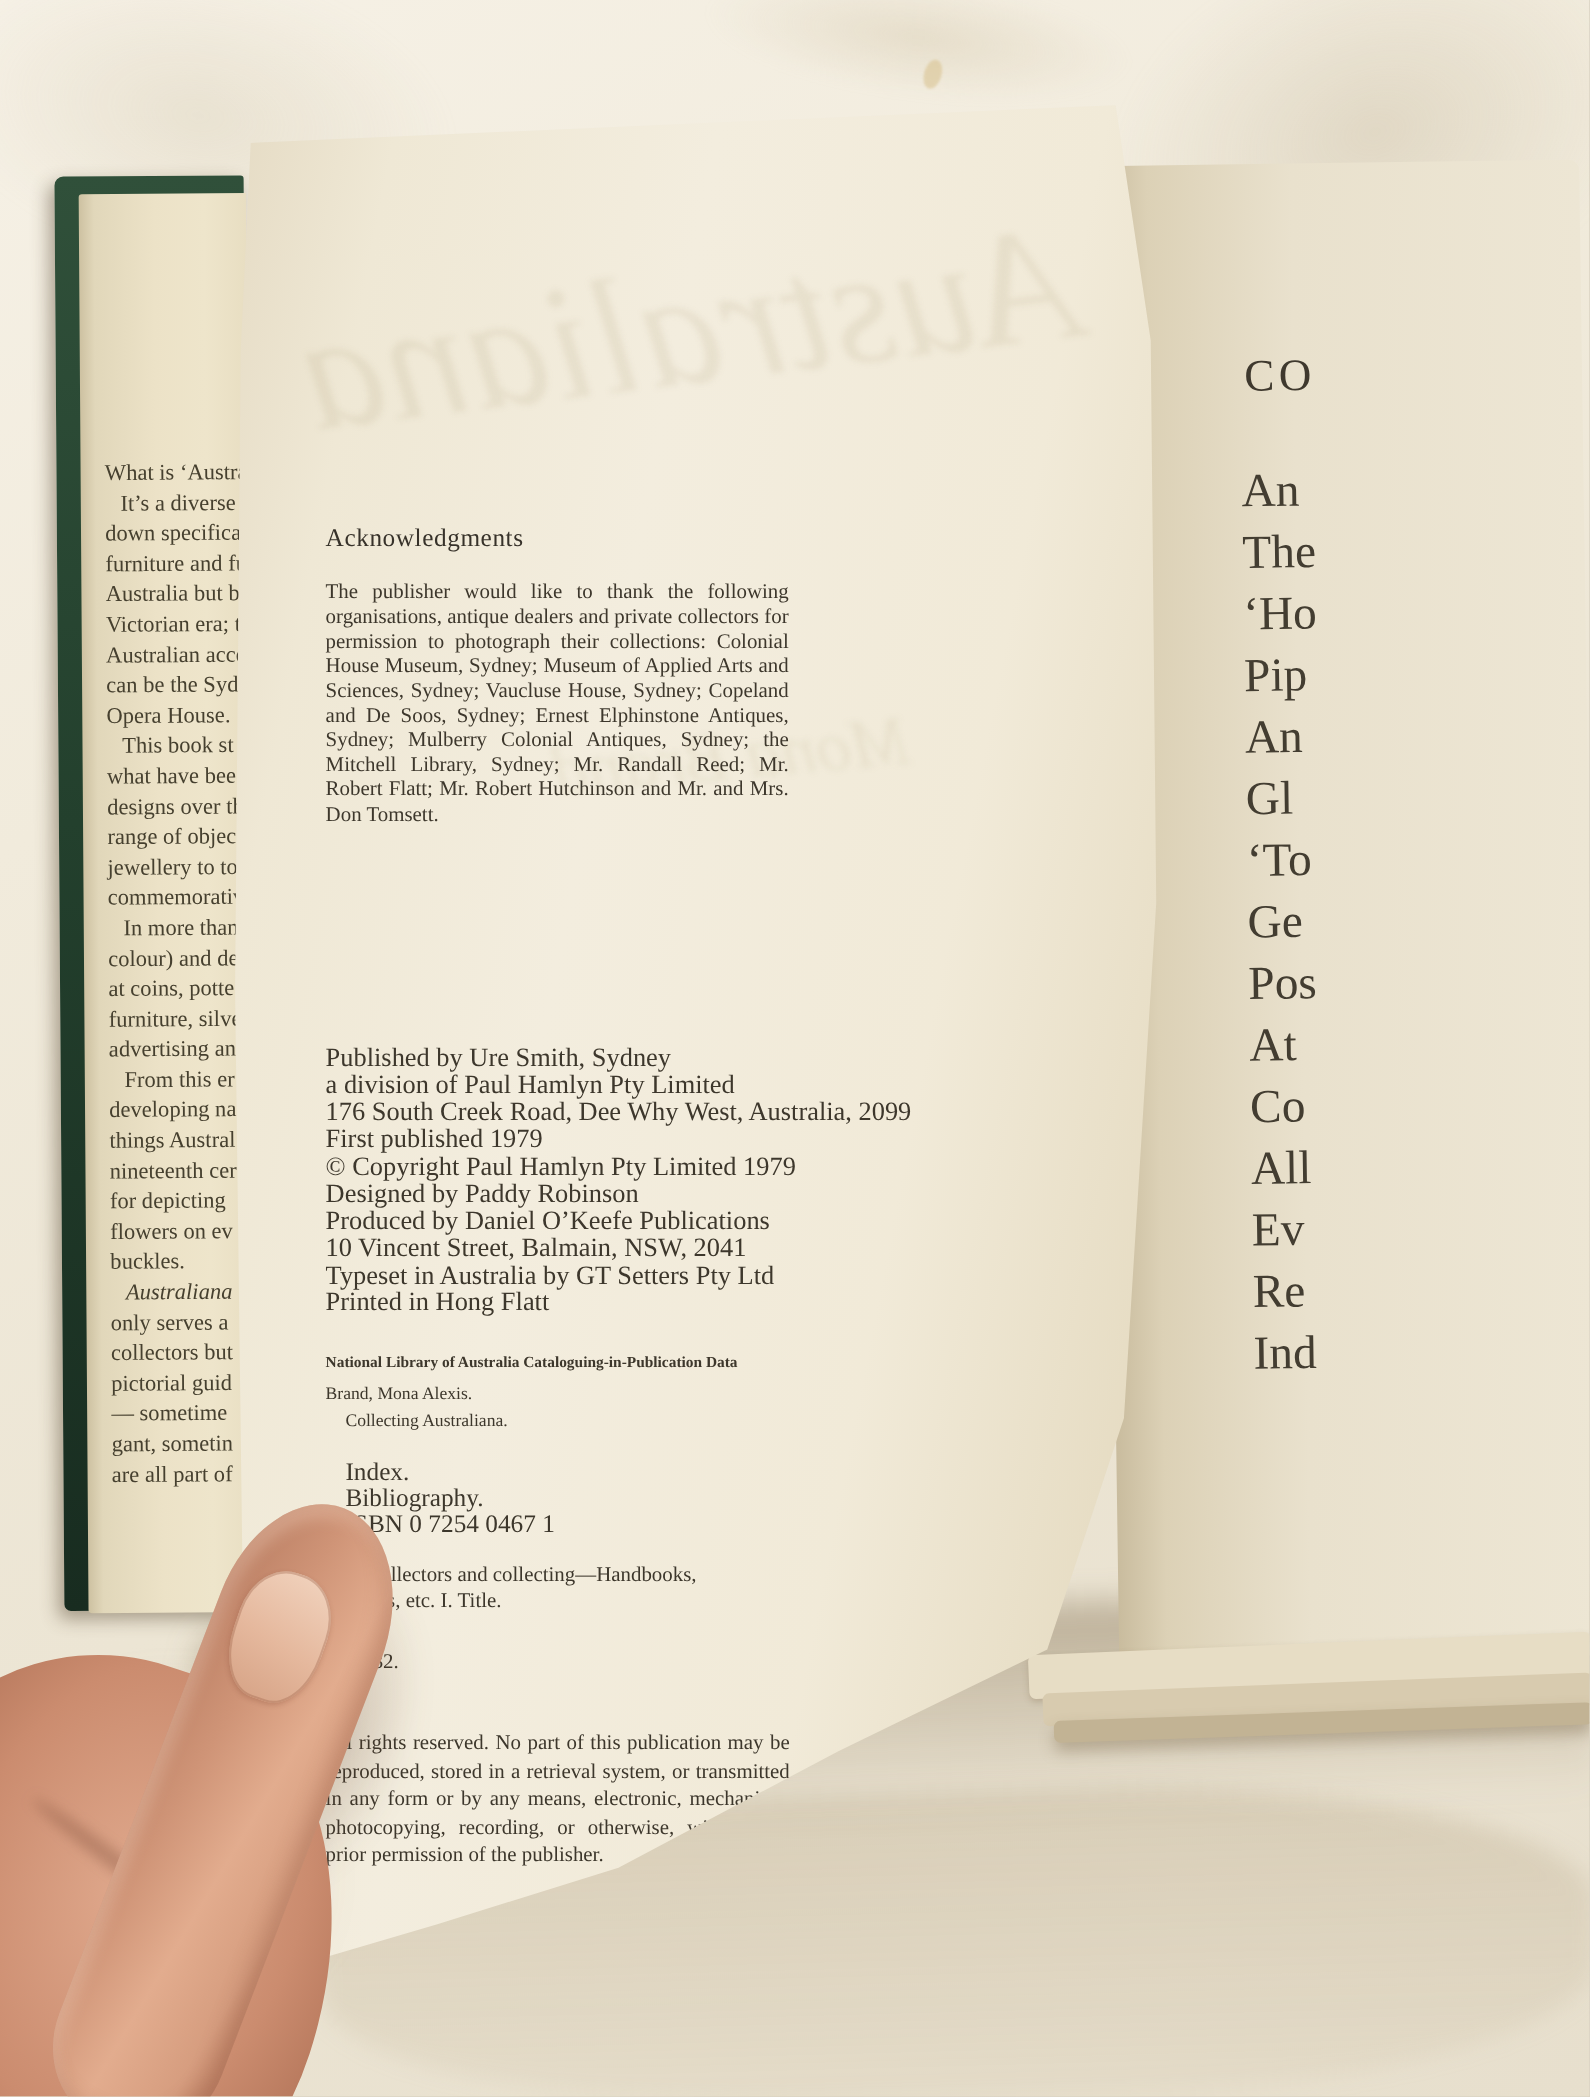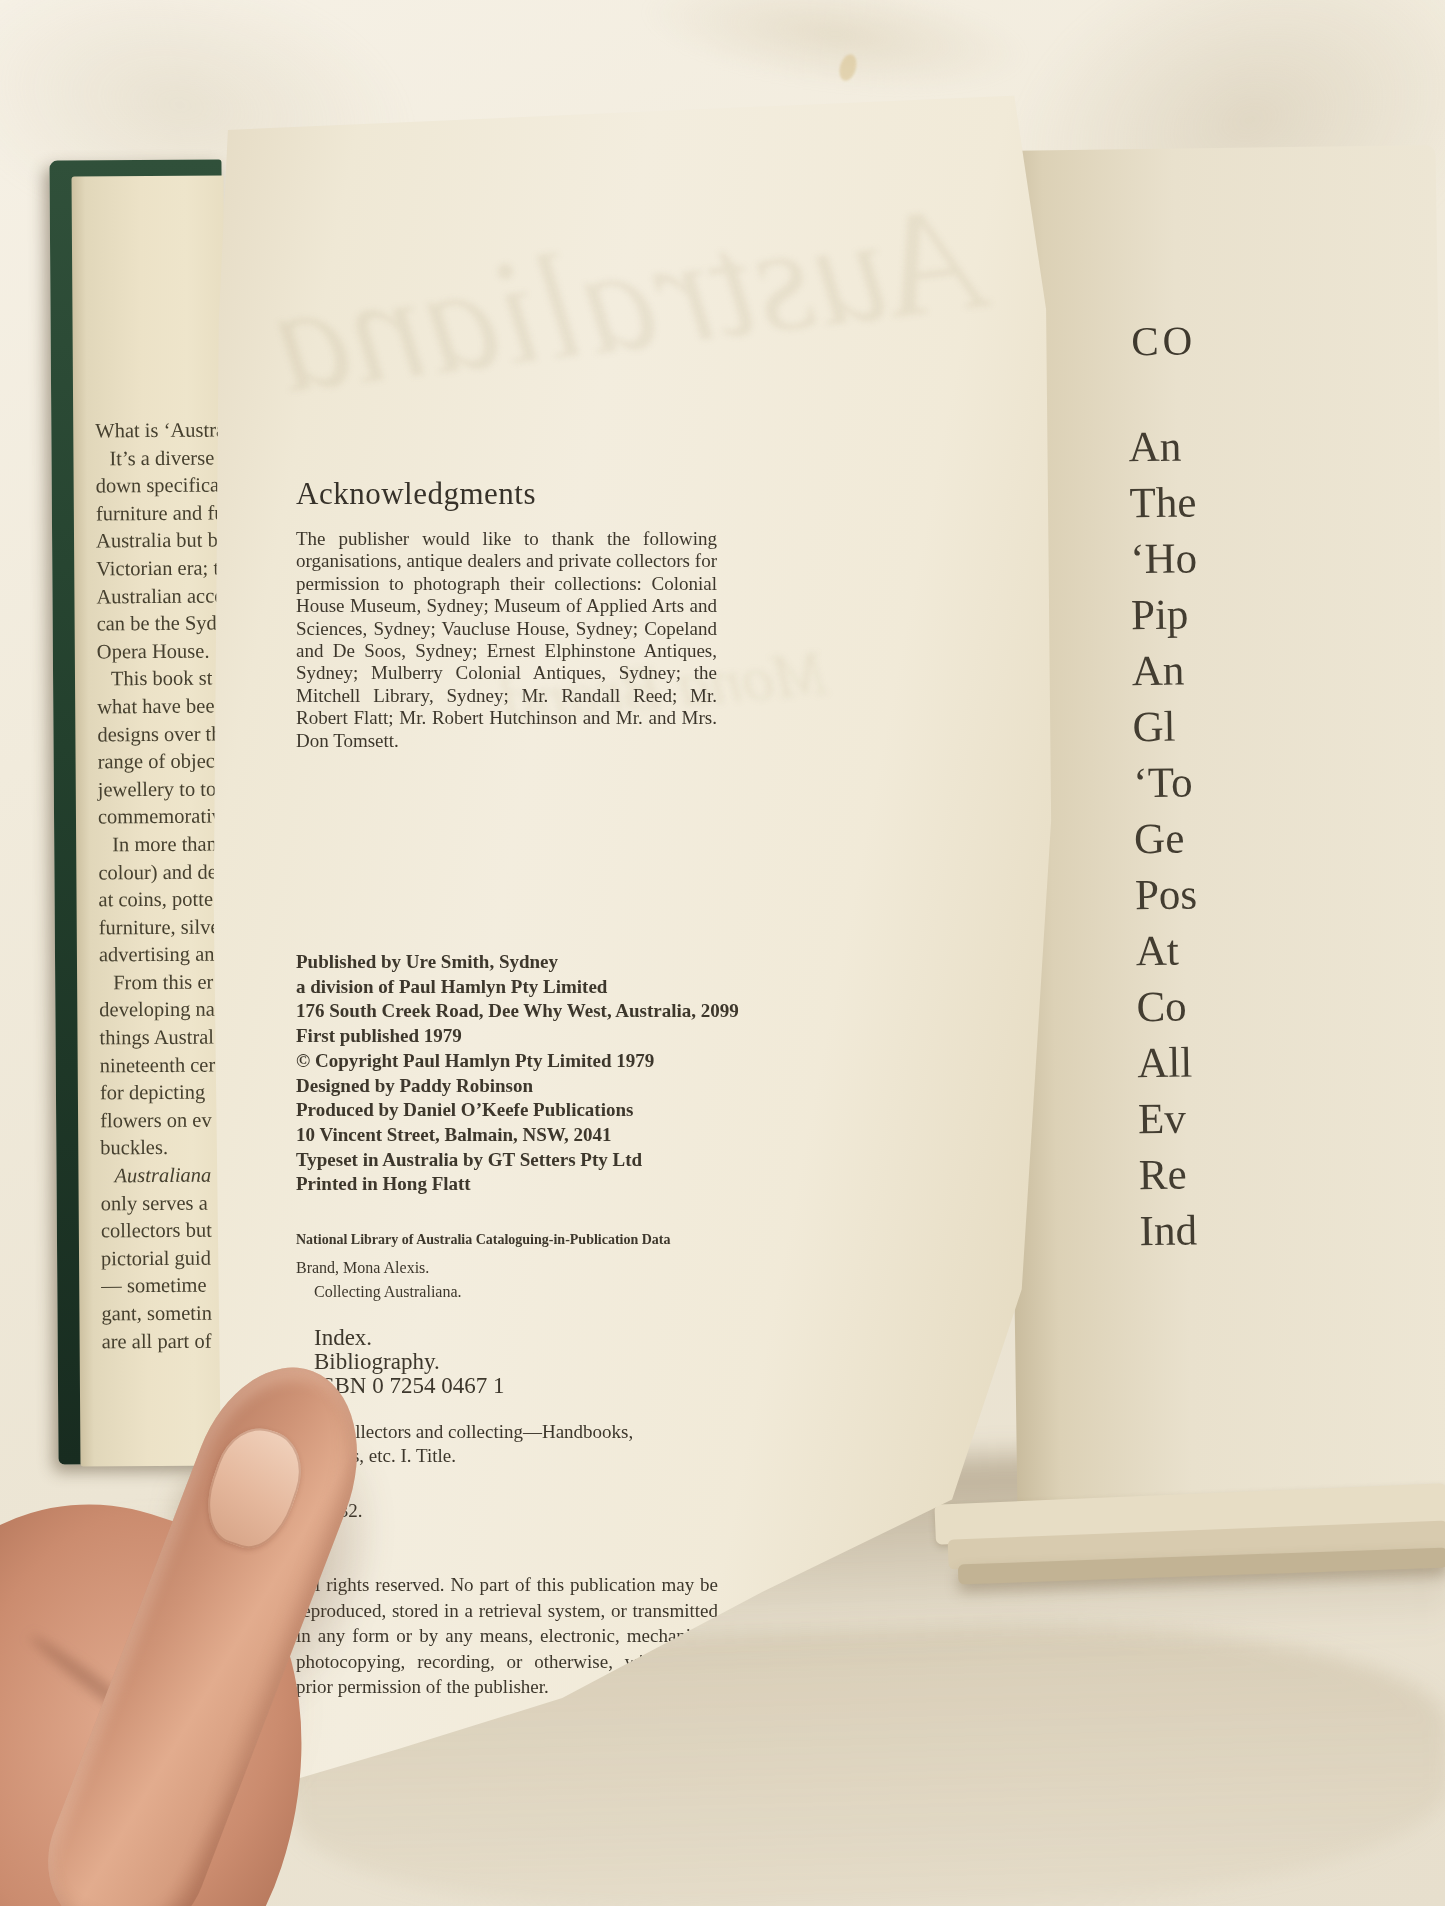--- a/index.html
+++ b/index.html
@@ -83,24 +83,24 @@
      background:linear-gradient(90deg,rgba(108,84,48,.14) 0,transparent 36px),
                 linear-gradient(270deg,rgba(108,84,48,.16) 0,transparent 64px),
                 linear-gradient(180deg,rgba(118,96,58,.07) 0,transparent 130px); }
   .ghost { color:rgba(138,118,70,.10); font-style:italic; white-space:nowrap;
            filter:blur(3px); pointer-events:none; }
   .ghost-title  { left:60px;  top:118px; font-size:150px; transform:scaleX(-1) rotate(7deg); }
   .ghost-author { left:290px; top:556px; font-size:64px;  transform:scaleX(-1) rotate(5deg);
                   color:rgba(138,118,70,.09); }
 
   .tp-text { color:#3d372c; }
-  .tp-heading { left:84px; top:382px; font-size:31px; letter-spacing:.5px; color:#37322a; }
+  .tp-heading { left:84px; top:382px; font-size:23px; letter-spacing:.5px; color:#37322a; }
   .tp-ack { left:84px; top:434px; width:421px; font-size:19px; line-height:22.4px;
             text-align:justify; }
-  .tp-imprint { left:84px; top:856px; font-size:19px; line-height:24.7px; white-space:nowrap;font-weight:bold; }
+  .tp-imprint { left:84px; top:856px; font-size:24px; line-height:24.7px; white-space:nowrap; }
   .tp-imprint .line, .tp-cat .line, .tp-index .line, .tp-subject .line { position:static; display:block; }
   .tp-nla-heading { left:84px; top:1138px; font-size:14px; font-weight:bold; white-space:nowrap; }
   .tp-cat { left:84px; top:1162px; font-size:16px; line-height:24px; white-space:nowrap; }
   .tp-cat .line:nth-child(2) { padding-left:18px; }
   .tp-index { left:102px; top:1232px; font-size:23px; line-height:24px; white-space:nowrap; }
   .tp-subject { left:84px; top:1326px; font-size:19px; line-height:24px; white-space:nowrap; }
   .tp-subject .line:nth-child(1) { padding-left:18px; }
   .tp-dewey { left:84px; top:1406px; font-size:19px; }
   .tp-rights { left:84px; top:1478px; width:422px; font-size:19px; line-height:25.6px;
                text-align:justify; }

